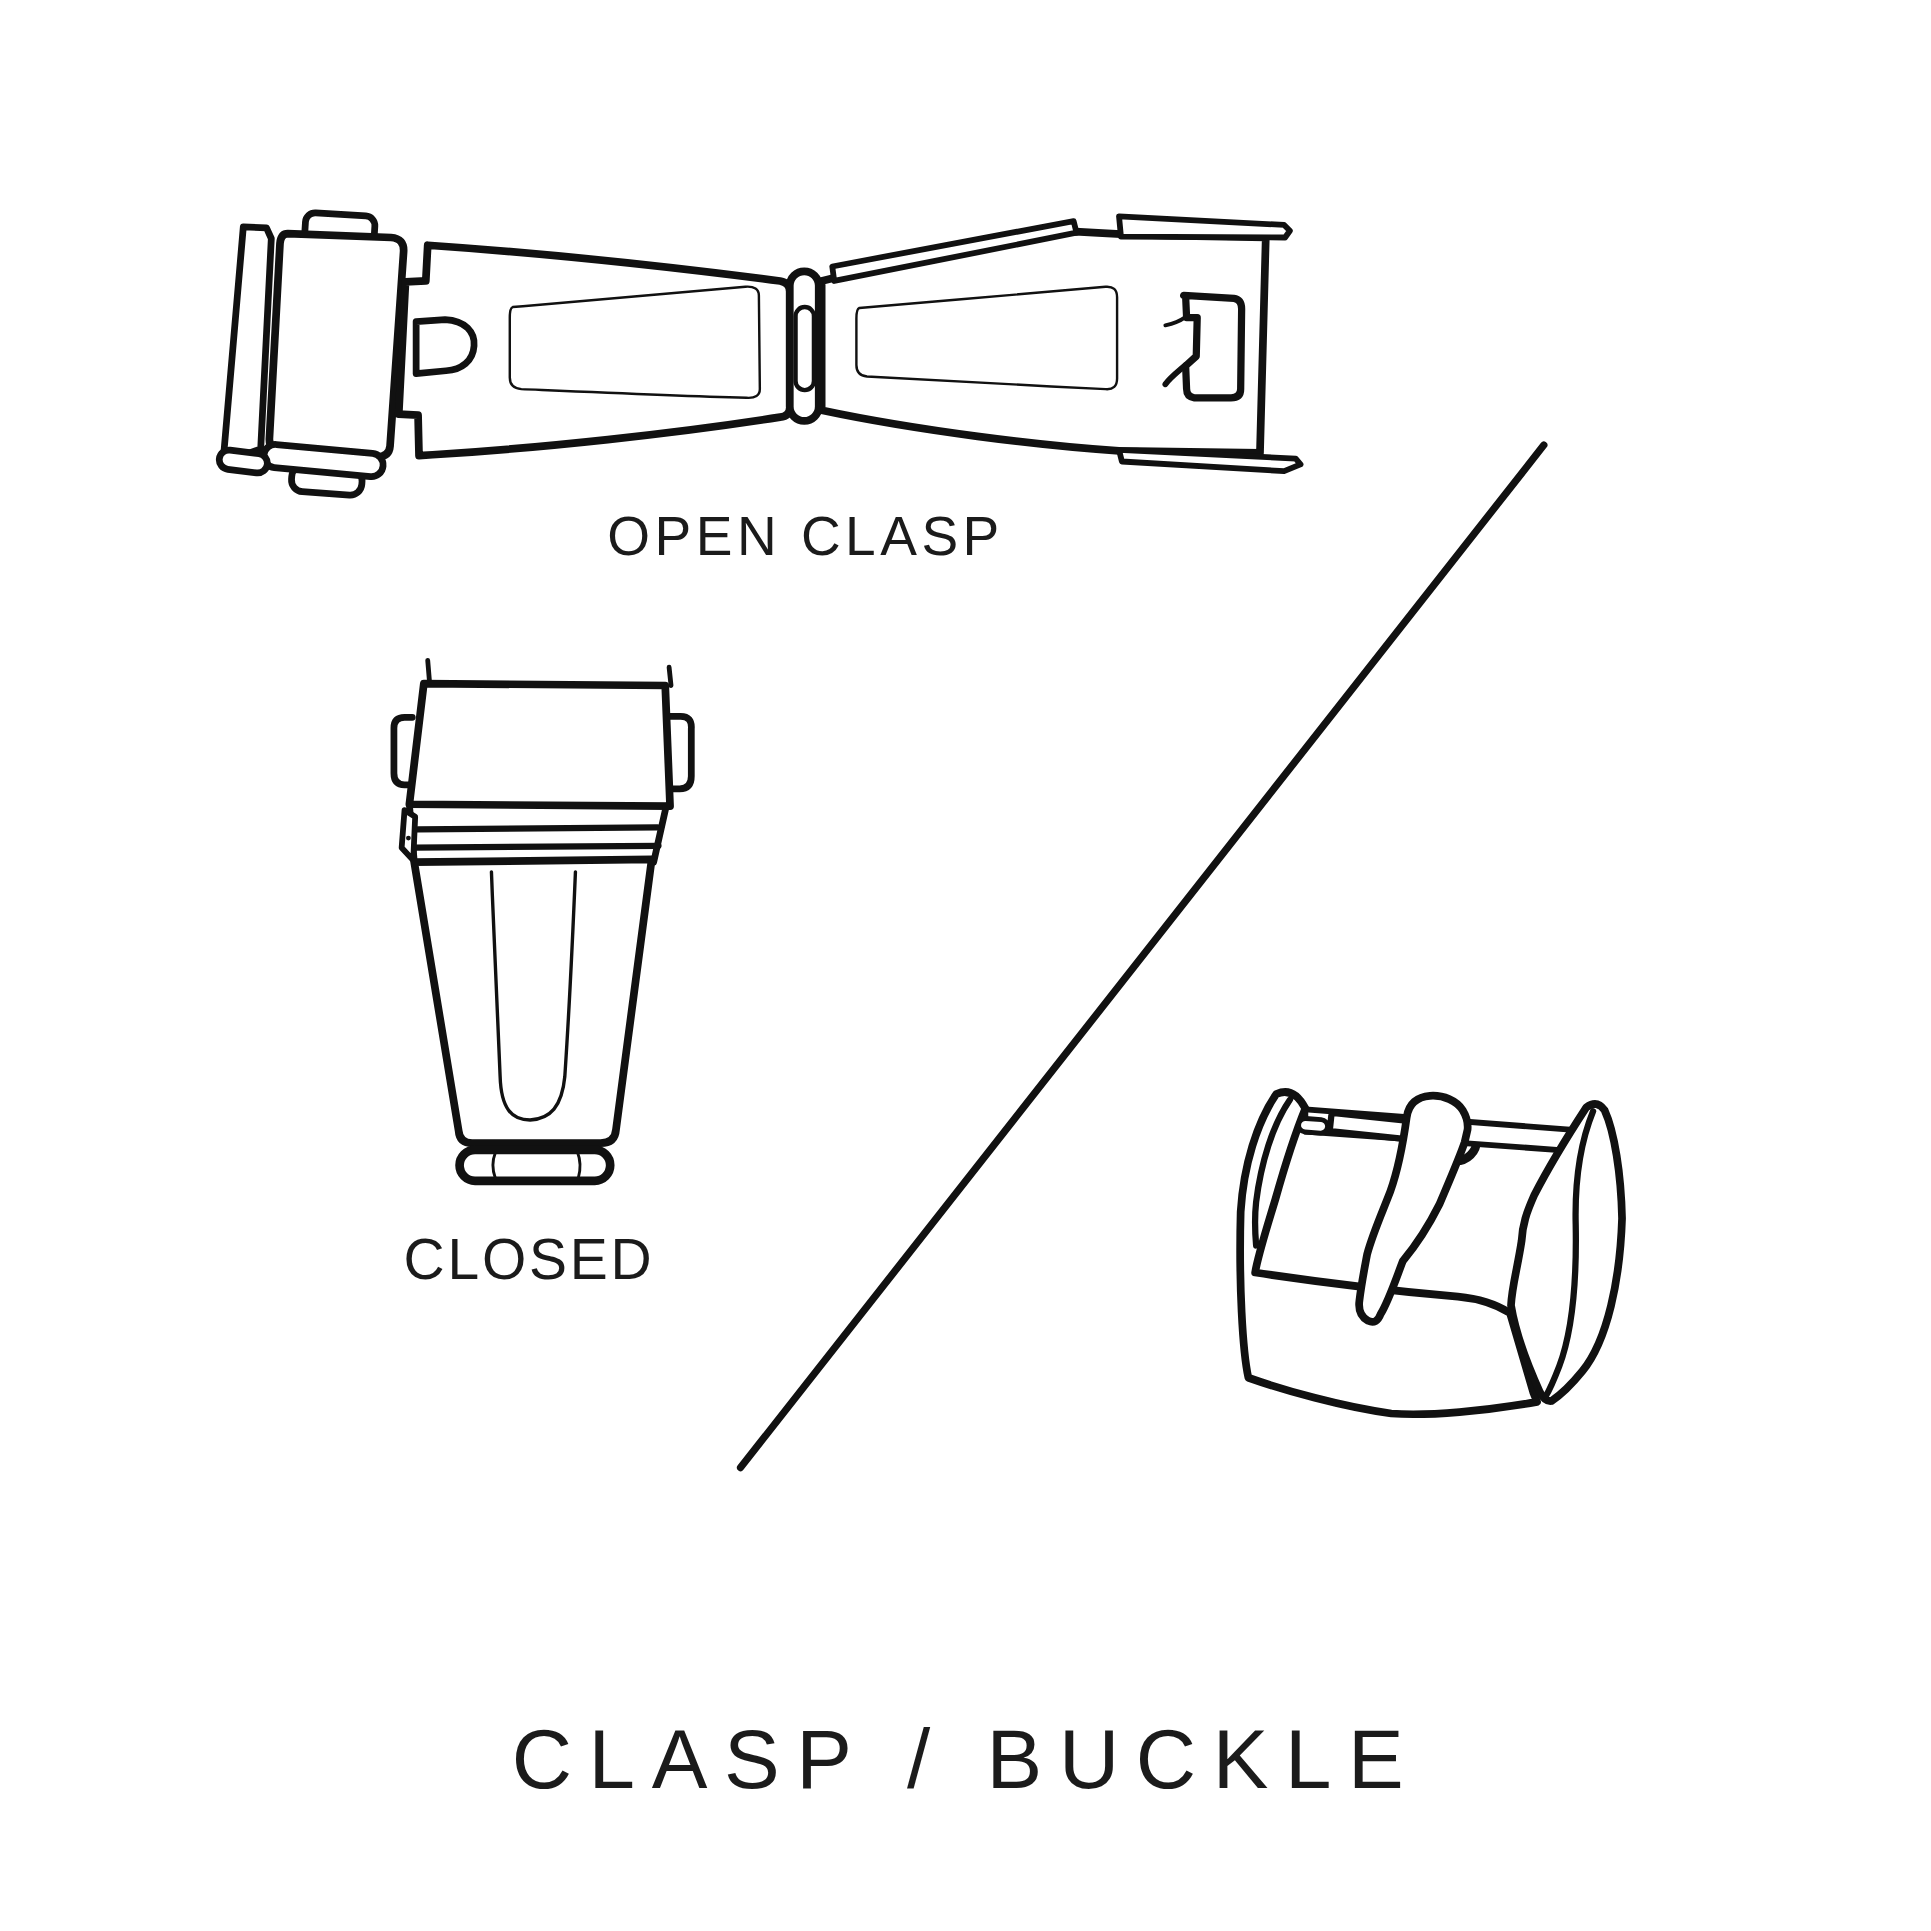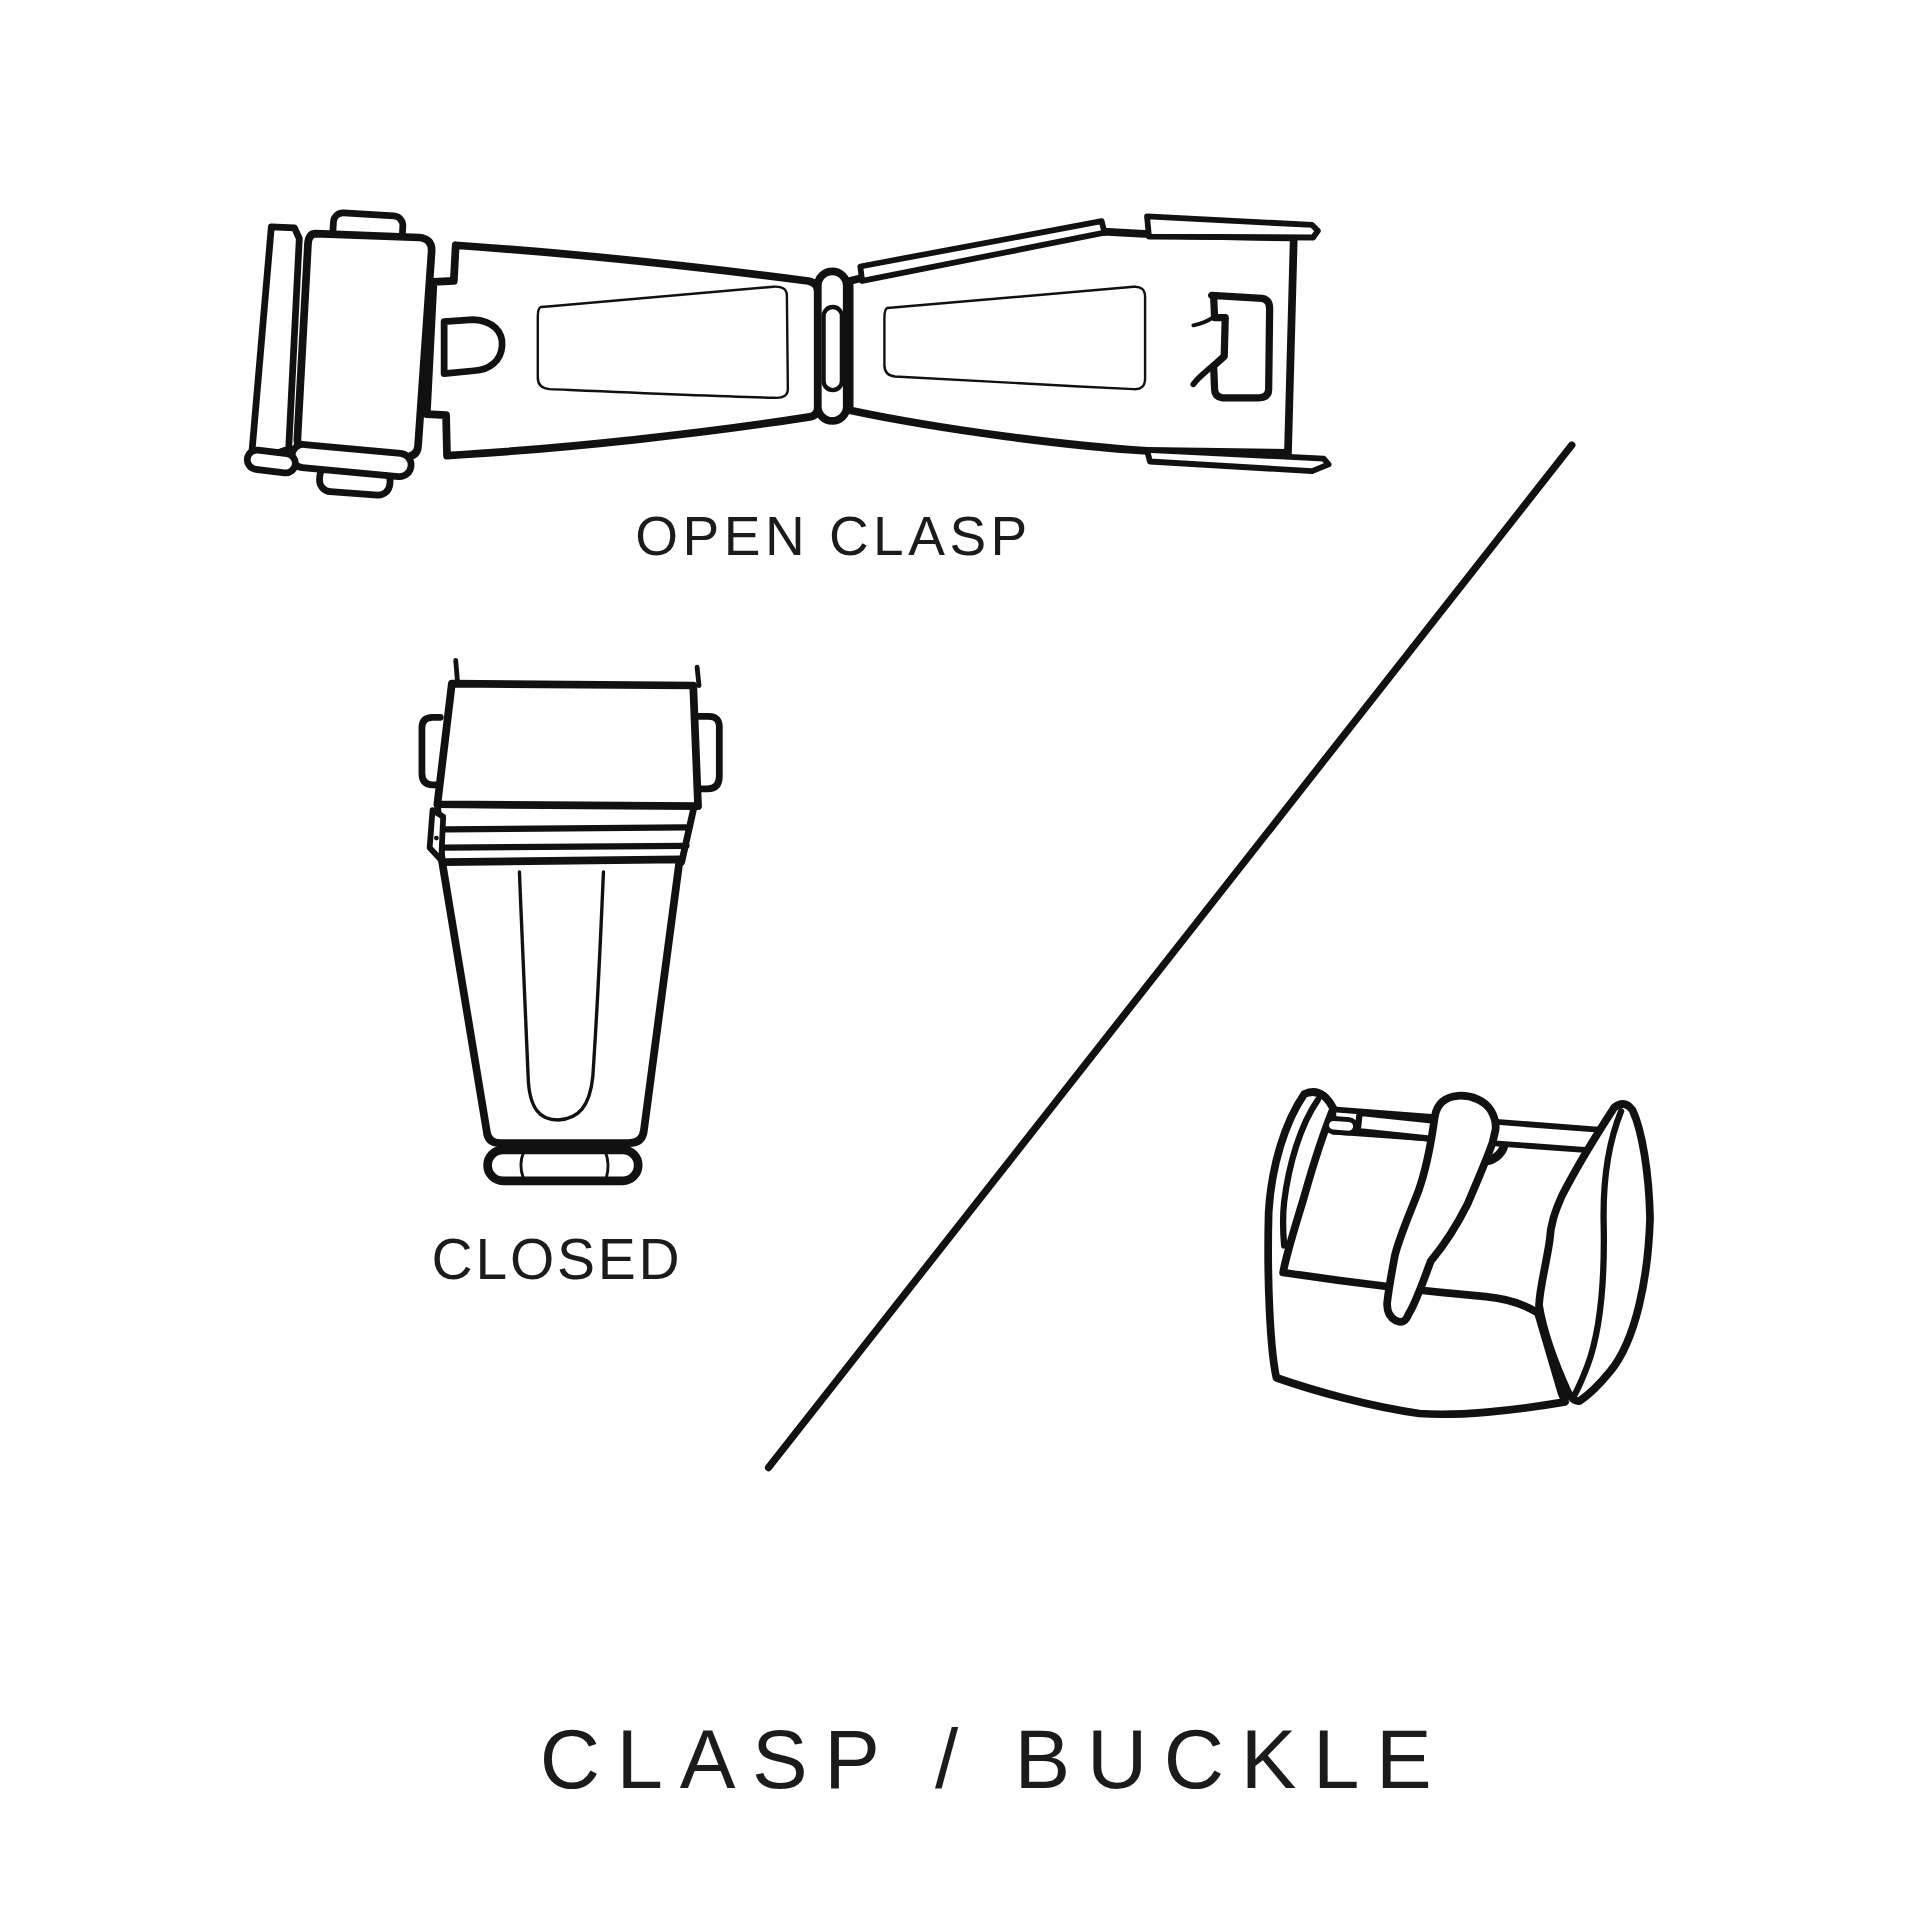--- a/index.html
+++ b/index.html
@@ -1,16 +1,16 @@
 <!DOCTYPE html>
 <html><head>
 <meta charset="utf-8">
 <style>
   html,body{margin:0;padding:0;background:#fff;}
-  #page{width:1601px;height:1931px;position:relative;background:#fff;padding-left:28px;}
+  #page{width:1601px;height:1931px;position:relative;background:#fff;}
   svg{display:block;}
   text{font-family:"Liberation Sans", sans-serif; fill:#1b1b1b;}
 </style>
 </head>
 <body>
 <div id="page">
 <svg width="1931" height="1931" viewBox="0 0 2000 2000" fill="none" stroke-linejoin="round" stroke-linecap="round">
   <rect x="0" y="0" width="2000" height="2000" fill="#ffffff" stroke="none"></rect>
 
   <g stroke="#111">

